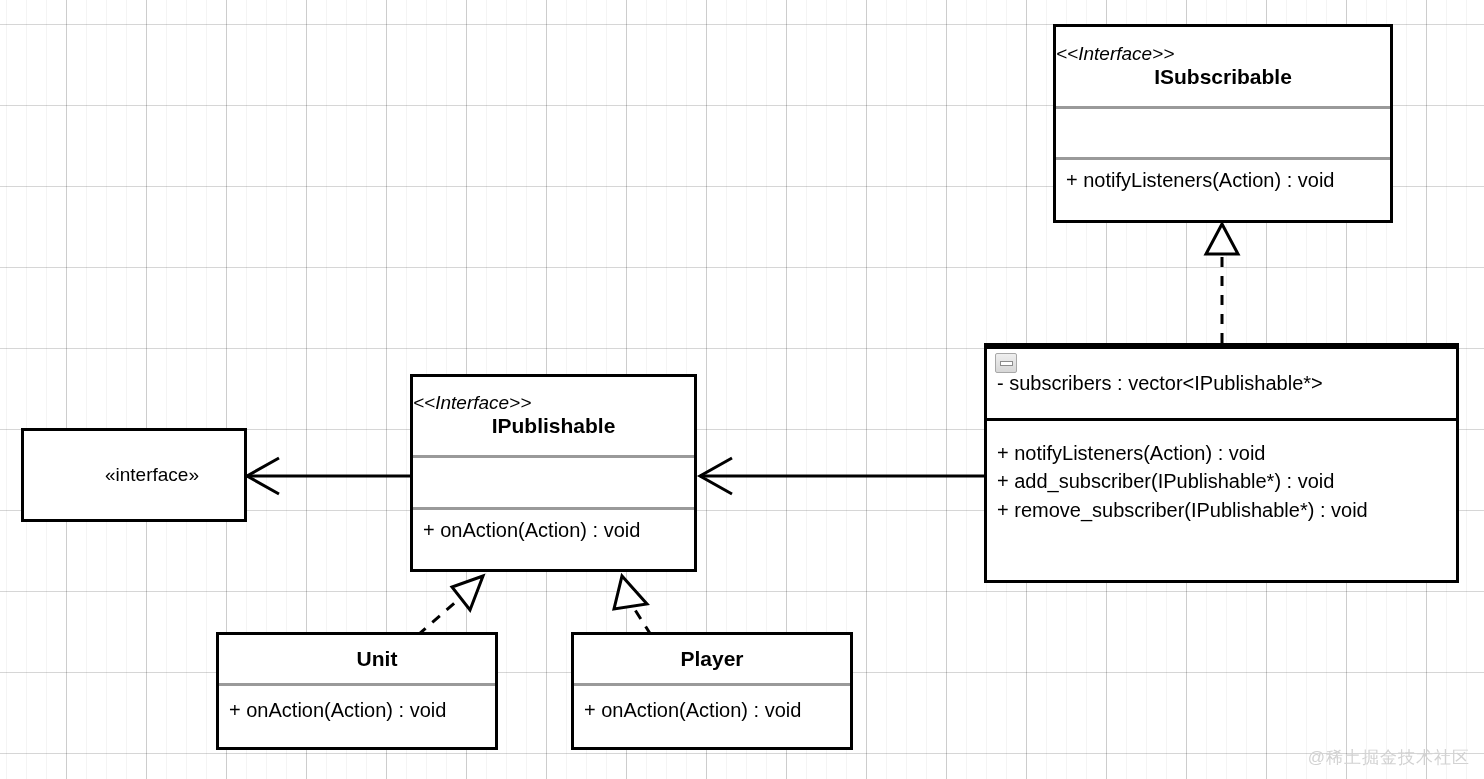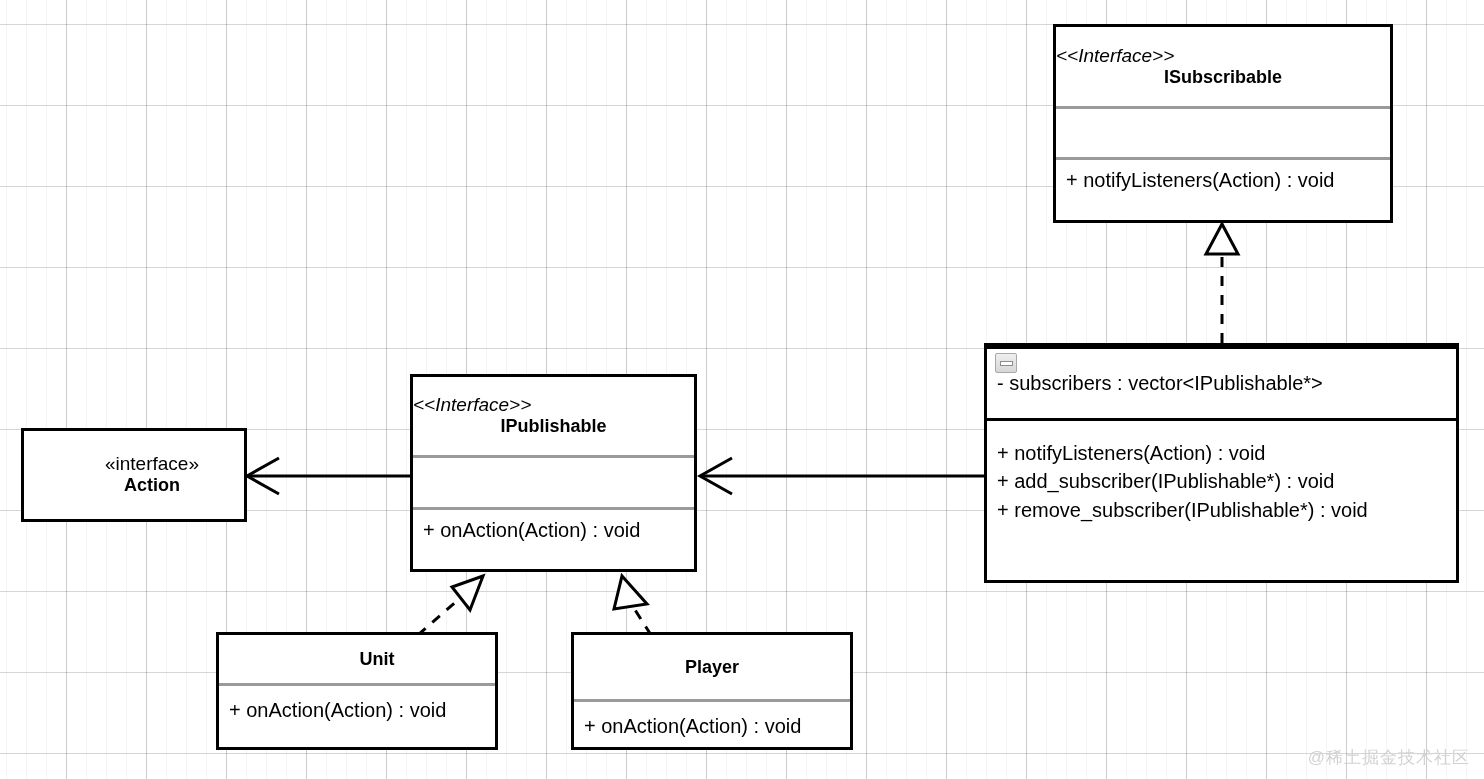--- a/index.html
+++ b/index.html
@@ -57,21 +57,21 @@
   .stereo-plain {
     font-style: normal;
     font-weight: normal;
     font-size: 19px;
     text-align: center;
     color: #000;
     line-height: 1.1;
   }
   .cls-name {
     font-weight: bold;
-    font-size: 18px;
+    font-size: 21px;
     text-align: center;
     color: #000;
     line-height: 1.15;
   }
   .member {
     font-size: 20px;
     color: #000;
     padding-left: 10px;
     line-height: 1.42;
     white-space: nowrap;
@@ -196,35 +196,34 @@
     </div>
     <div class="compartment sep-grey" style="height:52px;"></div>
     <div class="compartment sep-grey members" style="flex:1;">
       <div class="member">+ onAction(Action) : void</div>
     </div>
   </div>
 
   <div class="uml-box" style="left:21px; top:428px; width:226px; height:94px;">
     <div class="compartment" style="flex:1;padding-left:36px;">
       <div class="stereo-plain">«interface»</div>
-      <div class="cls-name">Action</div>
     </div>
   </div>
 
   <div class="uml-box" style="left:216px; top:632px; width:282px; height:118px;">
     <div class="compartment" style="height:48px;padding-left:40px;">
       <div class="cls-name">Unit</div>
     </div>
     <div class="compartment sep-grey members" style="flex:1; justify-content:flex-start; padding-top:10px;">
       <div class="member">+ onAction(Action) : void</div>
     </div>
   </div>
 
   <div class="uml-box" style="left:571px; top:632px; width:282px; height:118px;">
-    <div class="compartment" style="height:64px;">
+    <div class="compartment" style="height:48px;">
       <div class="cls-name">Player</div>
     </div>
     <div class="compartment sep-grey members" style="flex:1; justify-content:flex-start; padding-top:10px;">
       <div class="member">+ onAction(Action) : void</div>
     </div>
   </div>
 
   <div id="watermark">@稀土掘金技术社区</div>
 
 </div>

